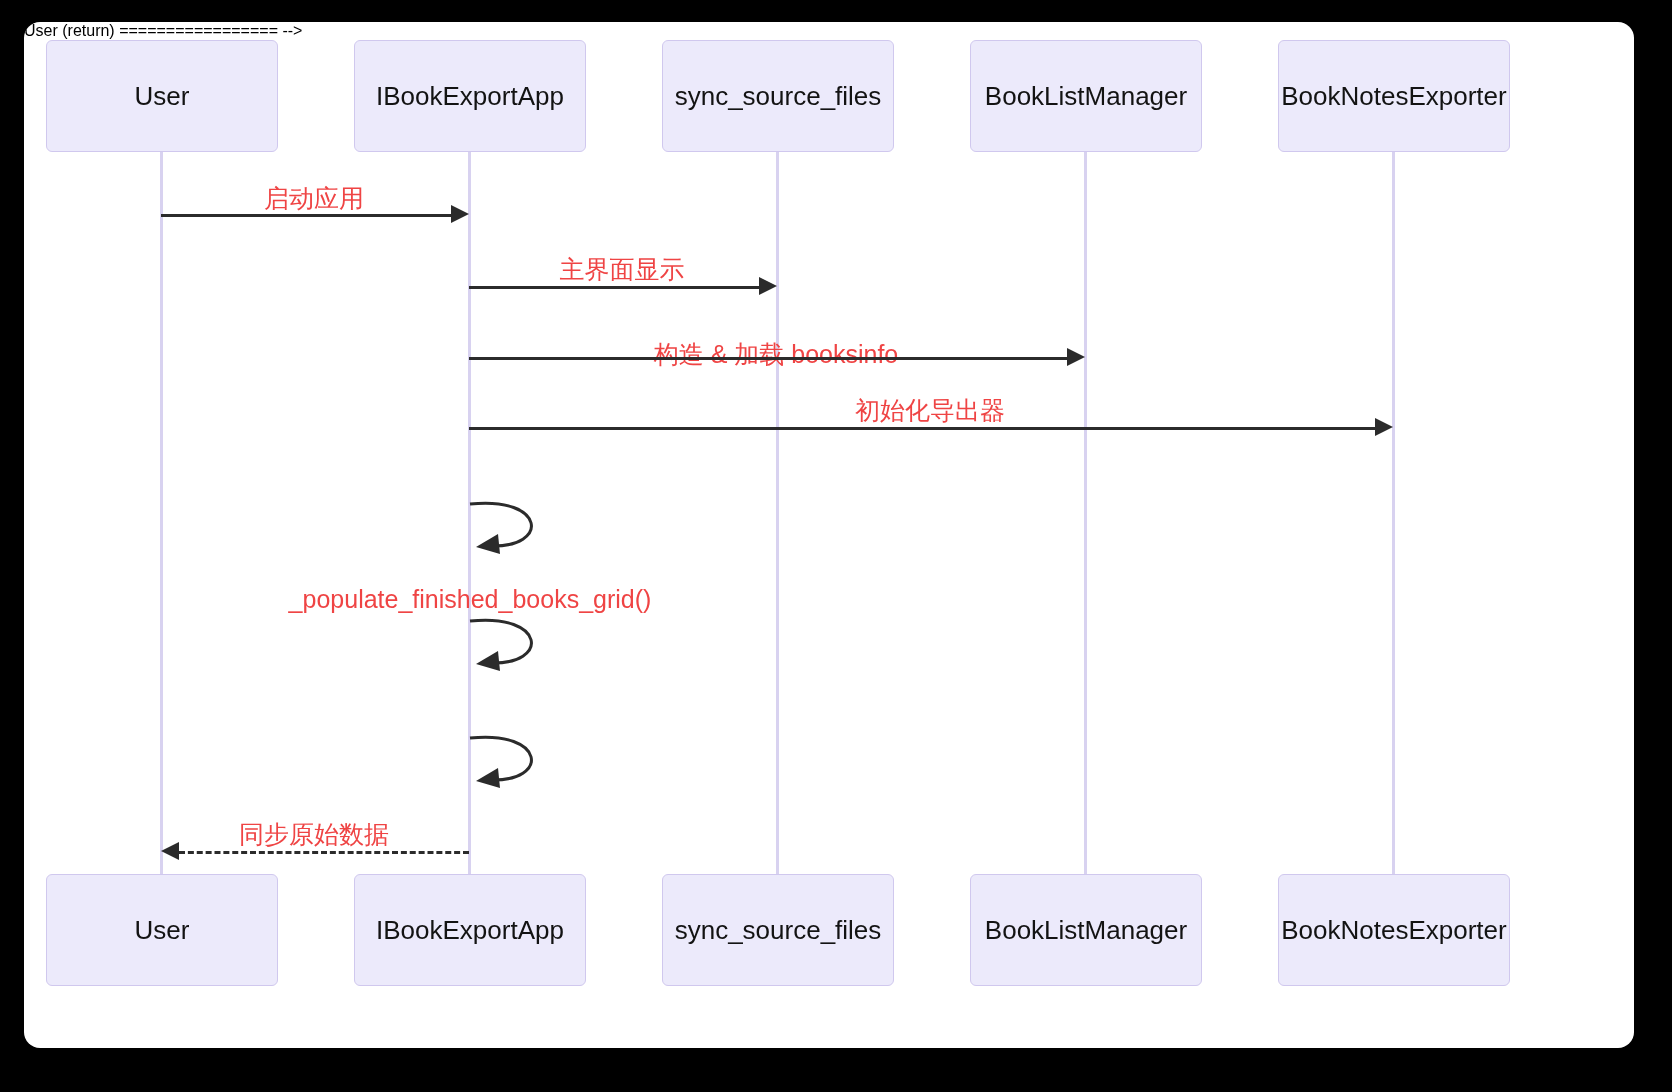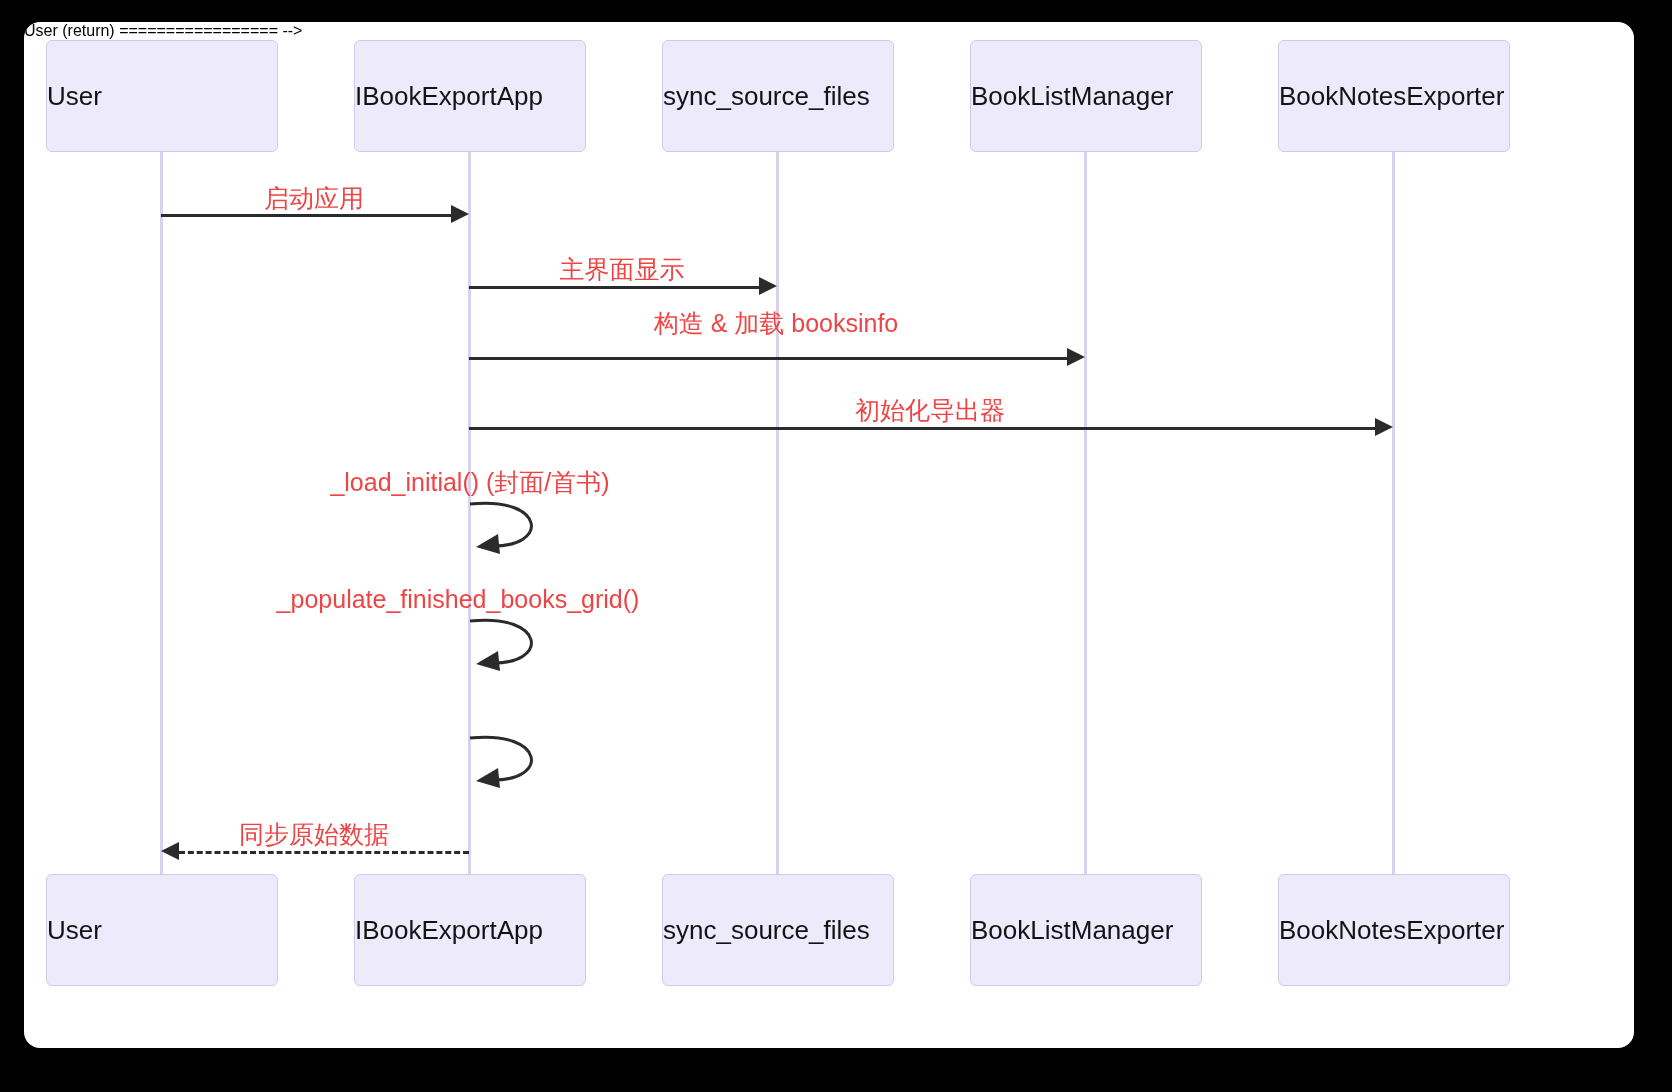--- a/index.html
+++ b/index.html
@@ -32,21 +32,21 @@
   }
   
   .participant {
     position: absolute;
     box-sizing: border-box;
     background: #ECEAFB;
     border: 1px solid #D0C8EE;
     border-radius: 6px;
     display: flex;
     align-items: center;
-    justify-content: flex-start;
+    justify-content: center;
     color: #131313;
     font-size: 26px;
     line-height: 1.1;
     white-space: nowrap;
   }
   .participant.top  { top: 18px;  height: 112px; }
   .participant.bot  { top: 852px; height: 112px; }
 
   
   .lifeline {
@@ -121,40 +121,39 @@
     <div class="msg-label" style="left:290px; top:162px">启动应用</div>
     <div class="msg-line" style="left:137px; top:192px; width:290px"></div>
     <div class="arrowhead right" style="left:427px; top:183px"></div>
 
     
     <div class="msg-label" style="left:598px; top:233px">主界面显示</div>
     <div class="msg-line" style="left:445px; top:264px; width:290px"></div>
     <div class="arrowhead right" style="left:735px; top:255px"></div>
 
     
-    <div class="msg-label" style="left:752px; top:287px">构造 &amp; 加载 booksinfo</div>
+    <div class="msg-label" style="left:752px; top:318px">构造 &amp; 加载 booksinfo</div>
     <div class="msg-line" style="left:445px; top:335px; width:598px"></div>
     <div class="arrowhead right" style="left:1043px; top:326px"></div>
 
     
     <div class="msg-label" style="left:906px; top:374px">初始化导出器</div>
     <div class="msg-line" style="left:445px; top:405px; width:906px"></div>
     <div class="arrowhead right" style="left:1351px; top:396px"></div>
 
     
-    <div class="msg-label" style="left:446px; top:446px; transform:translateX(-50%)">_load_initial() (封面/首书)</div>
     <div class="selfloop" style="left:444px; top:478px">
       <svg width="110" height="58" viewBox="0 0 110 58">
         <path d="M2,4 C78,-4 82,48 22,46" fill="none" stroke="#2b2b2b" stroke-width="3"></path>
         <polygon points="30,34 8,47 32,54" fill="#2b2b2b"></polygon>
       </svg>
     </div>
 
     
-    <div class="msg-label" style="left:434px; top:563px; transform:translateX(-50%)">_populate_finished_books_grid()</div>
+    <div class="msg-label" style="left:446px; top:563px; transform:translateX(-50%)">_populate_finished_books_grid()</div>
     <div class="selfloop" style="left:444px; top:595px">
       <svg width="110" height="58" viewBox="0 0 110 58">
         <path d="M2,4 C78,-4 82,48 22,46" fill="none" stroke="#2b2b2b" stroke-width="3"></path>
         <polygon points="30,34 8,47 32,54" fill="#2b2b2b"></polygon>
       </svg>
     </div>
 
     
     <div class="selfloop" style="left:444px; top:712px">
       <svg width="110" height="58" viewBox="0 0 110 58">

